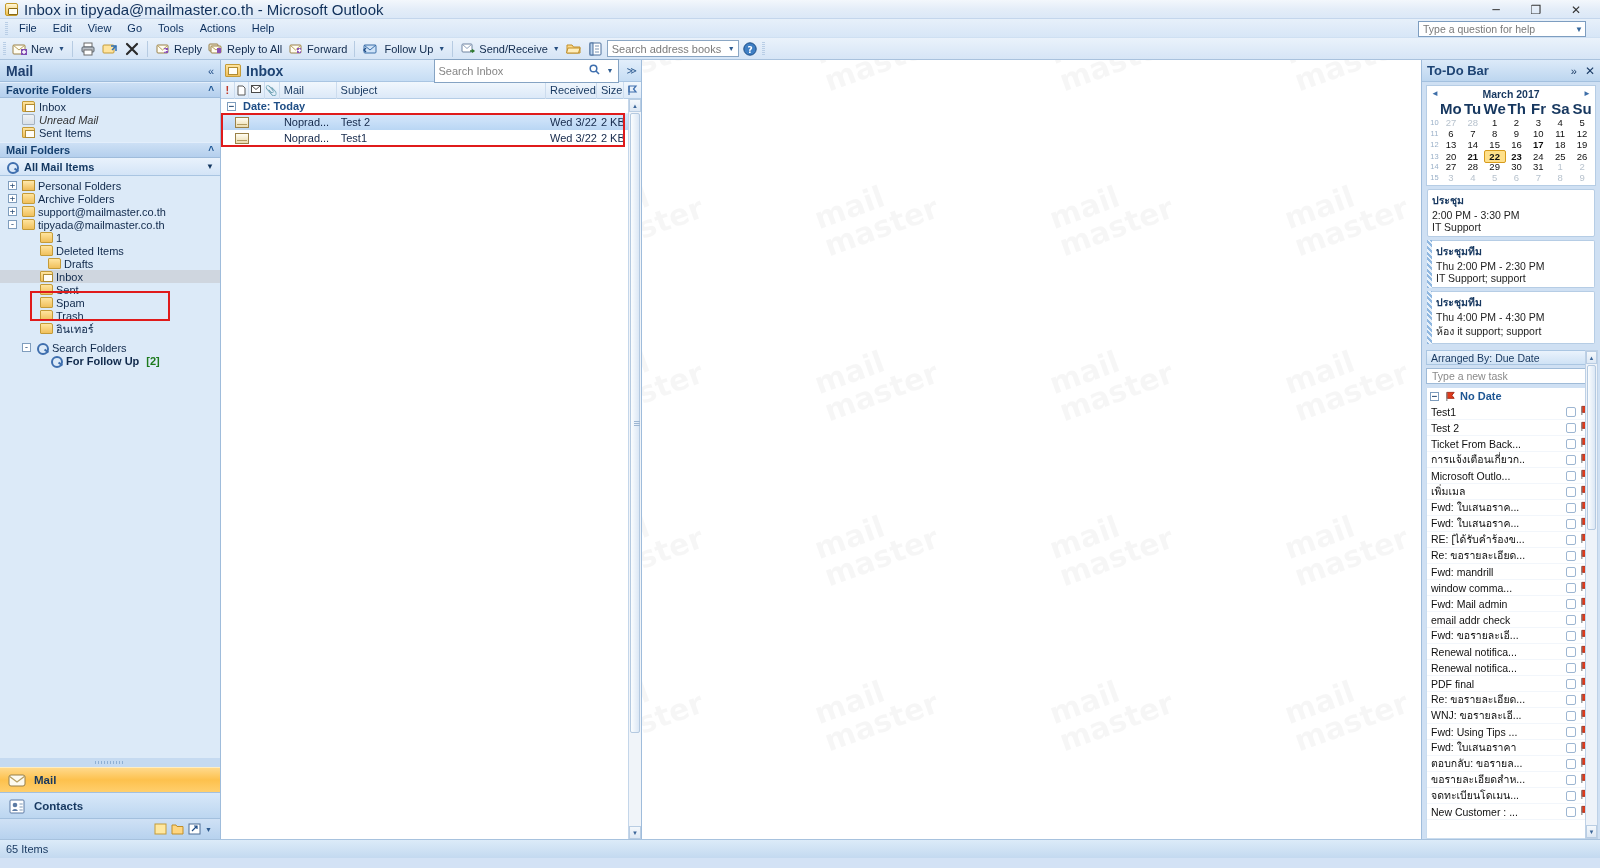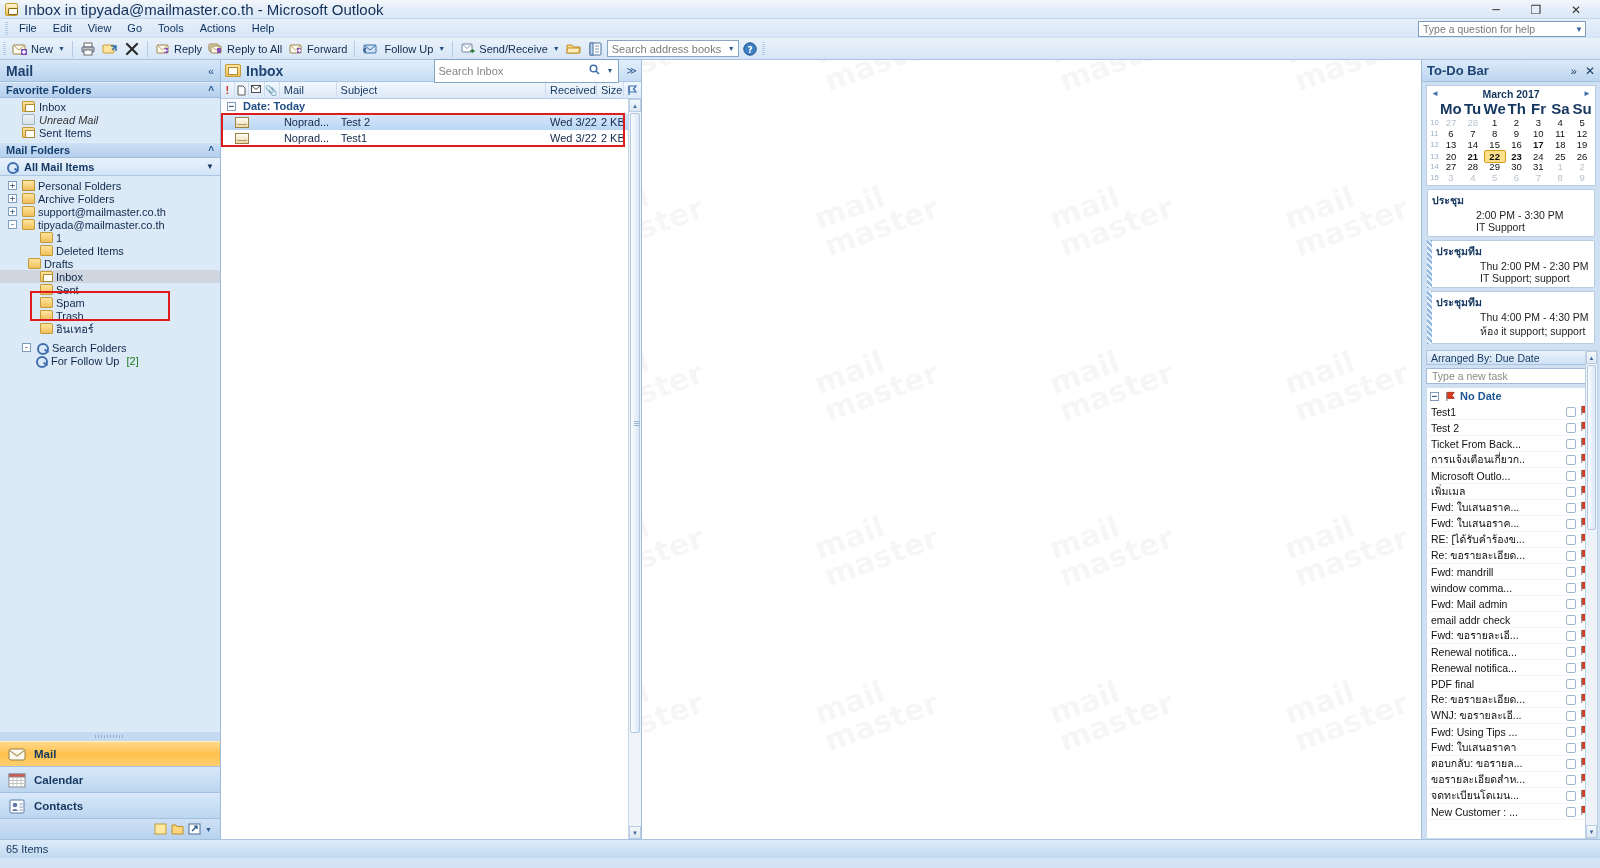--- a/index.html
+++ b/index.html
@@ -206,21 +206,21 @@
   .dn-d.out{ color:#b7c2cd; }
   .dn-d.bold{ font-weight:bold; }
   .dn-d.today{ background:#ffe08a; border:1px solid #d79b1c; font-weight:bold; border-radius:2px;}
 
   .appt{ margin:3px 5px 0 5px; background:#fff; border:1px solid #b6cde5; border-radius:2px;
          padding:2px 3px 3px 4px; position:relative; }
   .appt.striped{ border-left:5px solid #fff; }
   .appt.striped::before{content:"";position:absolute;left:-5px;top:-1px;bottom:-1px;width:5px;
          background:repeating-linear-gradient(45deg,#8fb7e0 0 2px,#e8f1fa 2px 4px);}
   .appt .s{font-size:10.5px;font-weight:bold;color:#16375f;white-space:nowrap;overflow:hidden;}
-  .appt .w{font-size:10.5px;color:#1d1d1d;white-space:nowrap;overflow:hidden;margin-left:44px;}
+  .appt .w{font-size:10.5px;color:#1d1d1d;white-space:nowrap;overflow:hidden;}
 
   #tasksec{ margin-top:6px; flex:1; display:flex;flex-direction:column; position:relative;}
   #arrbar{ height:15px; margin:0 4px; background:linear-gradient(to bottom,#eaf3fc,#cfe2f5);
          border:1px solid #aac6e2; display:flex;align-items:center;padding-left:4px;
          font-size:10.5px;color:#16375f;}
   #arrbar .ch{margin-left:auto;margin-right:3px;font-size:8px;color:#2b5a92;}
   #newtask{ height:16px; margin:3px 4px 0 4px; background:#fff; border:1px solid #9fbbd8;
          display:flex;align-items:center;padding-left:5px;font-size:10.5px;color:#8a8a8a;}
   #nodate{ height:16px; margin:4px 4px 0 4px; display:flex;align-items:center;gap:4px;
          padding-left:3px;font-size:11px;font-weight:bold;color:#1e5693;background:#fff;
@@ -485,21 +485,21 @@
       </div>
 
       <div class="treerow" style="padding-left:40px">
         <span class="folder-ico"></span>
         <span>1</span>
       </div>
       <div class="treerow" style="padding-left:40px">
         <span class="folder-ico"></span>
         <span>Deleted Items</span>
       </div>
-      <div class="treerow" style="padding-left:28px">
+      <div class="treerow" style="padding-left:48px">
         <span class="folder-ico"></span>
         <span>Drafts</span>
       </div>
       <div class="treerow sel" style="padding-left:40px">
         <span class="folder-ico mail"></span>
         <span>Inbox</span>
       </div>
       <div class="treerow" style="padding-left:40px">
         <span class="folder-ico"></span>
         <span>Sent</span>
@@ -517,21 +517,21 @@
         <span>อินเทอร์</span>
       </div>
 
       <div style="height:6px"></div>
 
       <div class="treerow" style="padding-left:22px">
         <span class="expander">-</span>
         <span class="search-ico"></span>
         <span>Search Folders</span>
       </div>
-      <div class="treerow" style="padding-left:35px;font-weight:normal">
+      <div class="treerow" style="padding-left:50px;font-weight:bold">
         <span class="search-ico"></span>
         <span>For Follow Up</span>
         <span style="color:#1c7a1c;margin-left:4px;">[2]</span>
       </div>
 
       <div class="redbox" style="left:30px; top:115px; width:140px; height:30px;"></div>
     </div>
 
     <div class="navsplit">
       <span class="dots"></span>
@@ -540,30 +540,20 @@
     <div class="bigbtn active">
       <span class="bi">
         <svg width="18" height="16" viewBox="0 0 18 16">
           <rect x="1" y="3" width="16" height="11" rx="2" fill="#fdfaef" stroke="#97804a"></rect>
           <path d="M1 4 L9 10 L17 4" fill="none" stroke="#b69f63" stroke-width="1.3"></path>
         </svg>
       </span>
       <span>Mail</span>
     </div>
 
-    <div class="bigbtn">
-      <span class="bi">
-        <svg width="18" height="16" viewBox="0 0 18 16">
-          <rect x="1" y="2" width="16" height="13" fill="#fff" stroke="#8a8a8a"></rect>
-          <rect x="1" y="2" width="16" height="3" fill="#d9534f" stroke="#8a8a8a"></rect>
-          <path d="M5 6 v8 M9 6 v8 M13 6 v8 M2 8.5 h14 M2 11.5 h14" stroke="#c3c3c3"></path>
-        </svg>
-      </span>
-      <span>Calendar</span>
-    </div>
 
     <div class="bigbtn">
       <span class="bi">
         <svg width="18" height="16" viewBox="0 0 18 16">
           <rect x="2" y="2" width="14" height="13" rx="1" fill="#fff" stroke="#5d7ba4"></rect>
           <circle cx="7" cy="7" r="2.3" fill="#5d7ba4"></circle>
           <path d="M4 13 a3.2 3.2 0 0 1 6 0z" fill="#5d7ba4"></path>
           <path d="M11.5 6 h3.2 M11.5 9 h3.2 M11.5 12 h3.2" stroke="#7f97b5" stroke-width="1.2"></path>
         </svg>
       </span>

